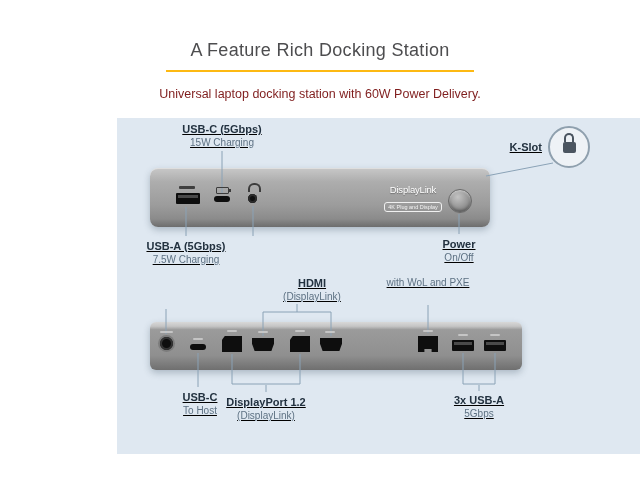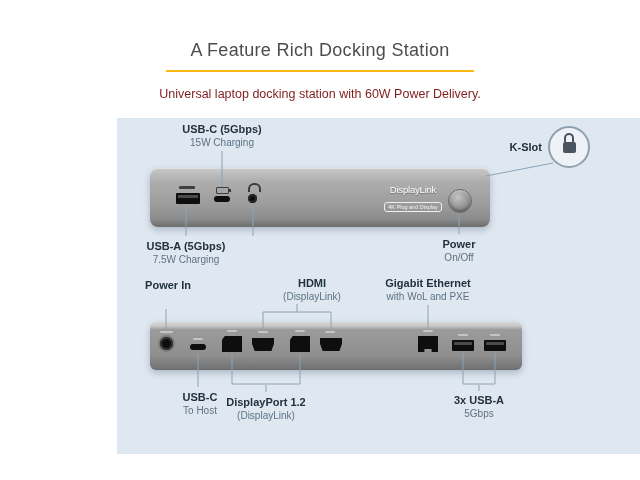--- a/index.html
+++ b/index.html
@@ -56,21 +56,21 @@
                   font-size:5.5px;color:#f4f4f4;padding:1px 3px;margin-top:2px;white-space:nowrap;}
 
   
   .kslot-circle{position:absolute;left:548px;top:126px;width:42px;height:42px;border-radius:50%;
     background:#eef2f6;border:2px solid #8fa0ae;box-sizing:border-box;z-index:3;}
   .lock-shackle{width:10px;height:9px;border:2.5px solid #4b5560;border-bottom:none;
                 border-radius:6px 6px 0 0;margin:5px auto 0;box-sizing:border-box;}
   .lock-body{width:13px;height:11px;background:#4b5560;border-radius:2px;margin:0 auto;}
 
   
-  .cap{position:absolute;text-align:center;z-index:4;}
+  .cap{position:absolute;text-align:center;z-index:4;text-decoration:underline;}
   .cap .t{font-size:11px;font-weight:bold;color:#22313f;line-height:14px;}
   .cap .s{font-size:10px;color:#5d7183;line-height:13px;}
   .cap.right{text-align:right;}
 
   .lines{position:absolute;left:0;top:0;z-index:2;}
 </style>
 </head>
 <body>
 
 <div class="canvas">
@@ -167,30 +167,28 @@
   <div class="port usb-a" style="left:452px;top:340px;width:22px;height:11px;">
       <div class="tab"></div>
     </div>
 
   <div class="lmark" style="left:490px;top:334px;width:10px;"></div>
   <div class="port usb-a" style="left:484px;top:340px;width:22px;height:11px;">
       <div class="tab"></div>
     </div>
 
   <div class="cap" style="left:118px;top:278px;width:100px;">
-    <div class="t">Power In</div>
   </div>
 
   <div class="cap" style="left:262px;top:276px;width:100px;">
     <div class="t">HDMI</div>
     <div class="s">(DisplayLink)</div>
   </div>
 
   <div class="cap" style="left:366px;top:276px;width:124px;">
-    <div class="t">Gigabit Ethernet</div>
     <div class="s">with WoL and PXE</div>
   </div>
 
   <div class="cap" style="left:145px;top:390px;width:110px;">
     <div class="t">USB-C</div>
     <div class="s">To Host</div>
   </div>
 
   <div class="cap" style="left:206px;top:395px;width:120px;">
     <div class="t">DisplayPort 1.2</div>

